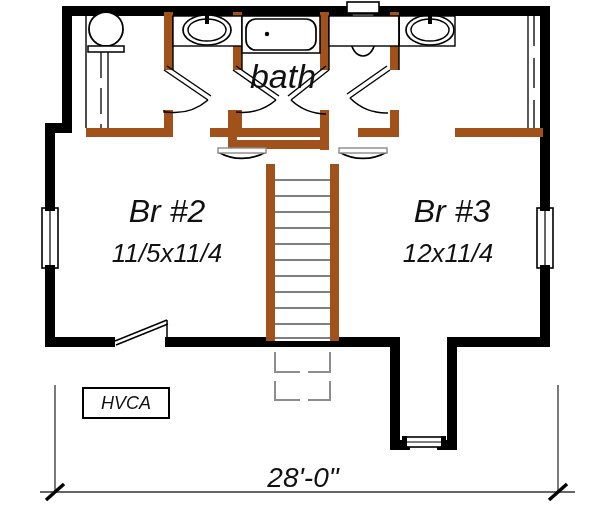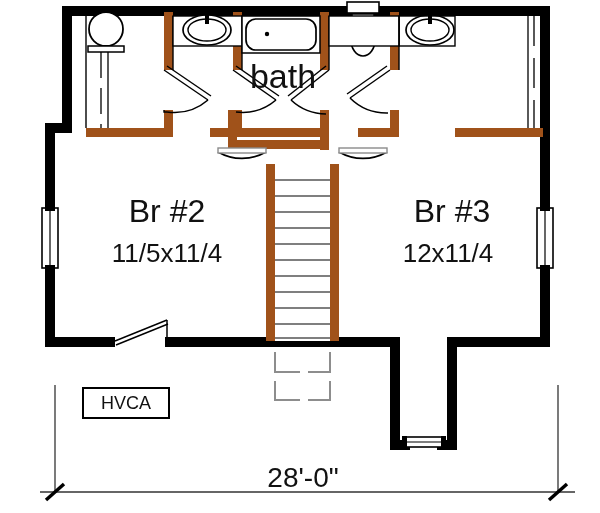--- a/index.html
+++ b/index.html
@@ -1,18 +1,18 @@
 <!DOCTYPE html>
 <html><head>
 <meta charset="utf-8">
 <style>
   html,body{margin:0;padding:0;background:#ffffff;}
   body{width:600px;height:513px;overflow:hidden;
        font-family:"Liberation Sans", sans-serif;}
-  #plan{position:relative;width:600px;height:412px;}
+  #plan{position:relative;width:600px;height:412px;font-style:italic;}
   svg{display:block;}
   .lbl{font-family:"Liberation Sans", sans-serif;fill:#111;}
 </style>
 </head>
 <body>
 
 <div id="plan">
 <svg width="600" height="513" viewBox="0 0 600 513">
 
   <rect x="0" y="0" width="600" height="513" fill="#ffffff"></rect>

